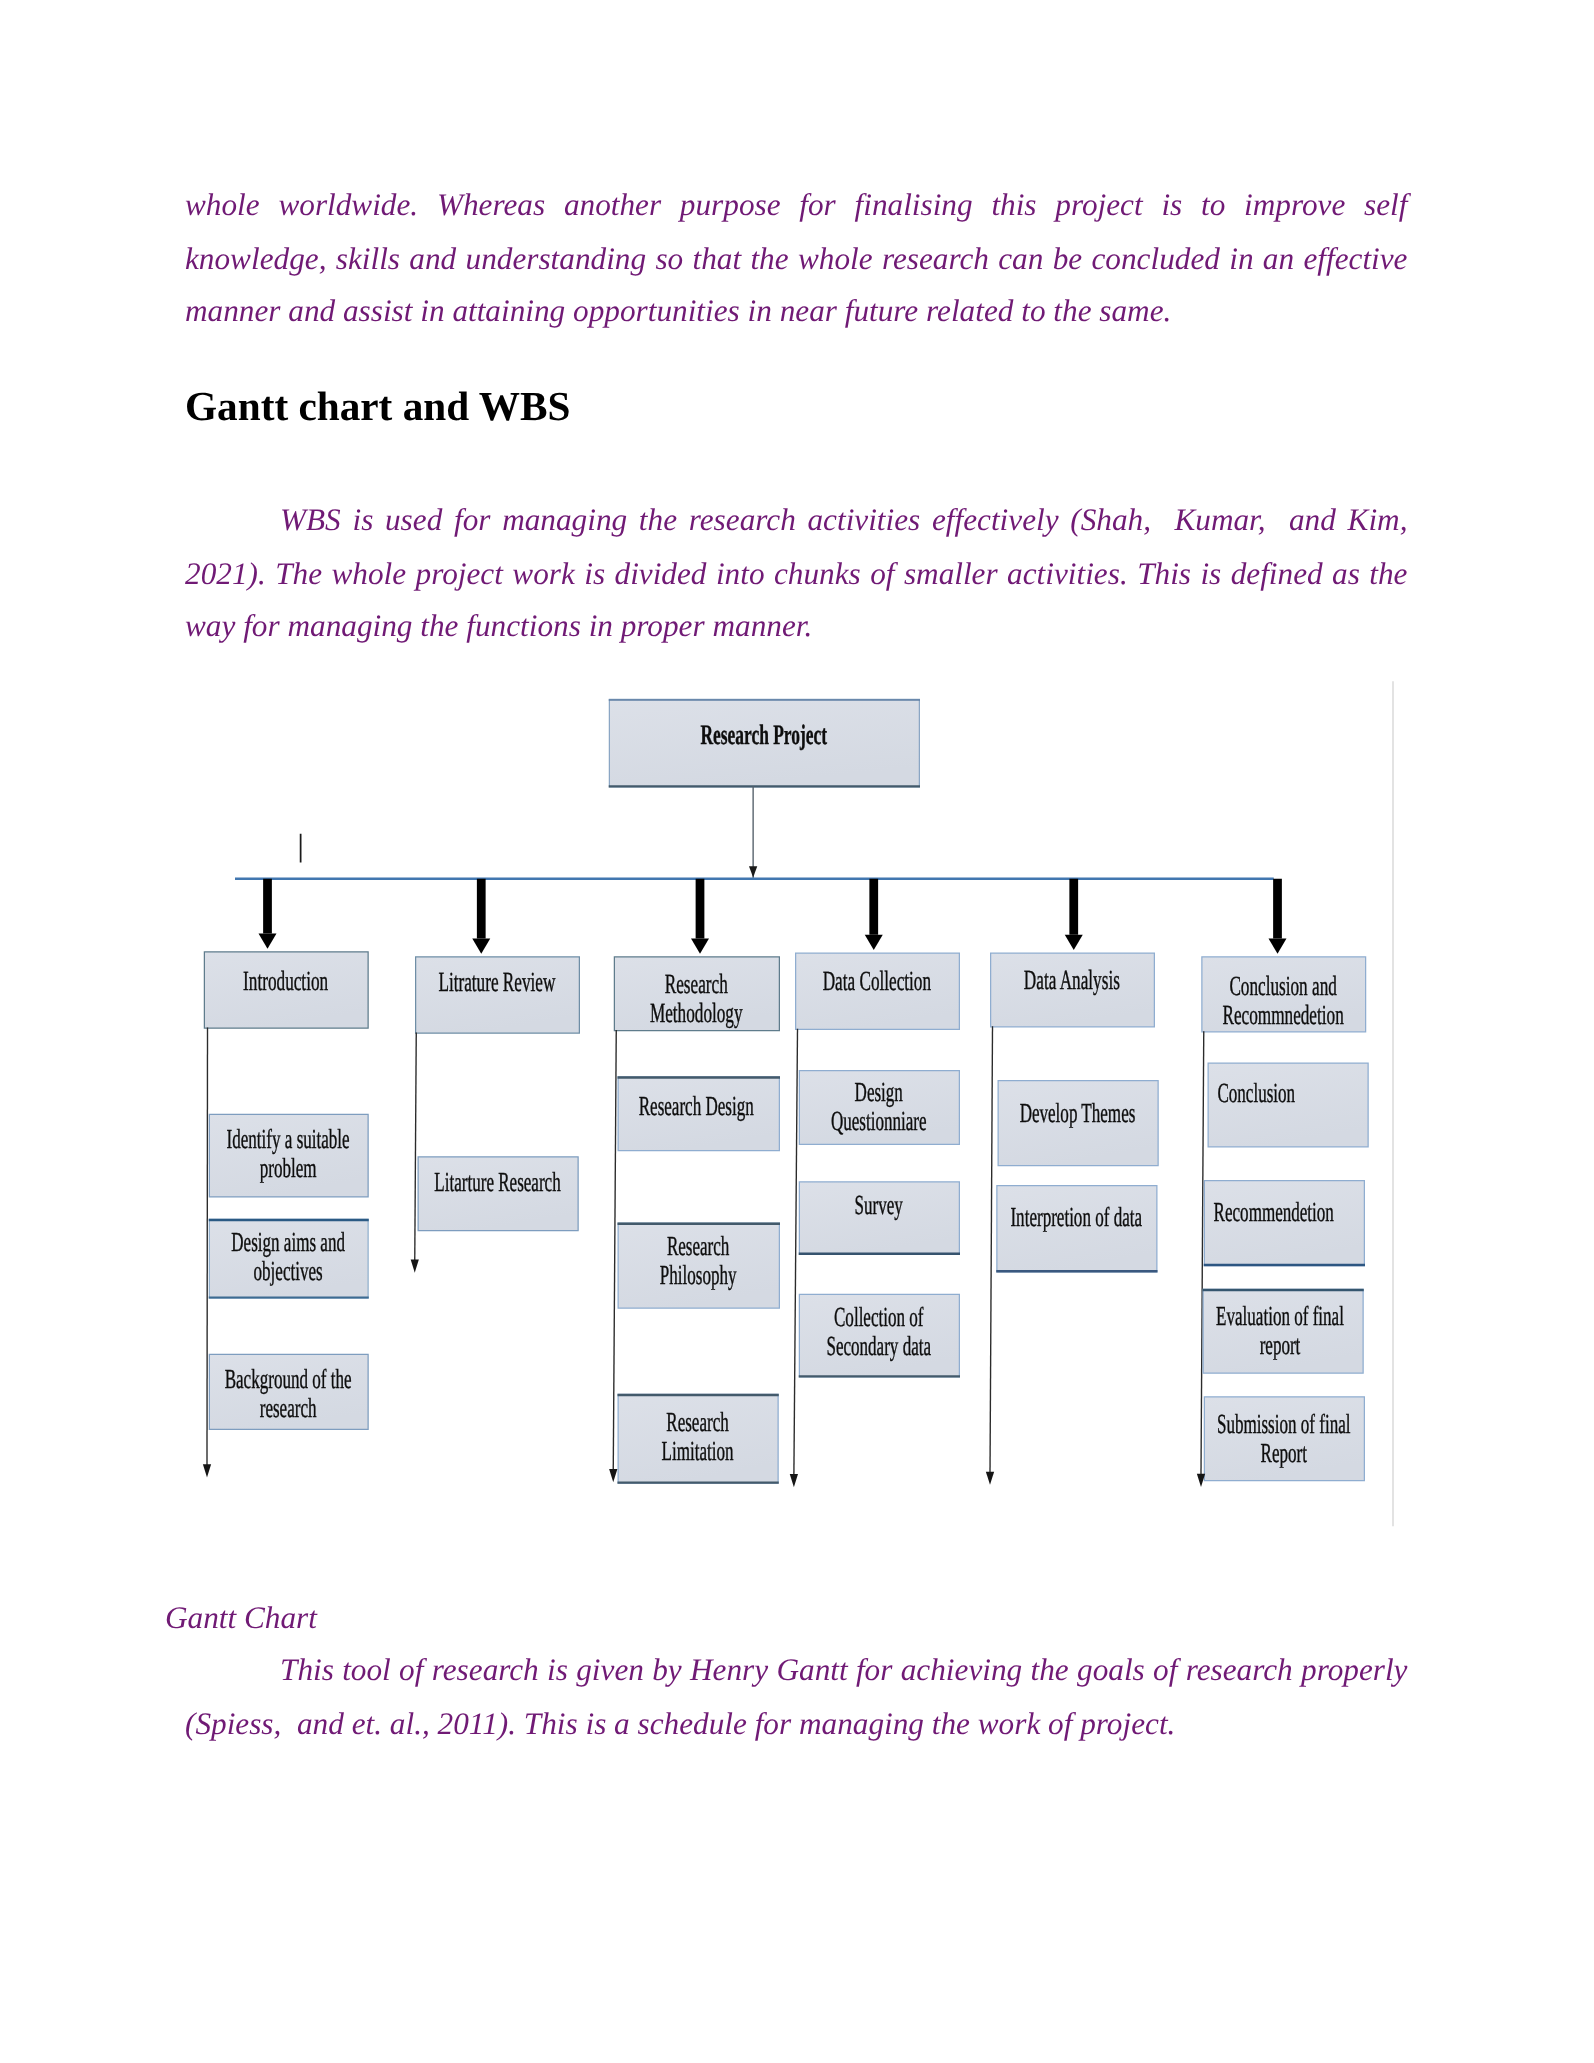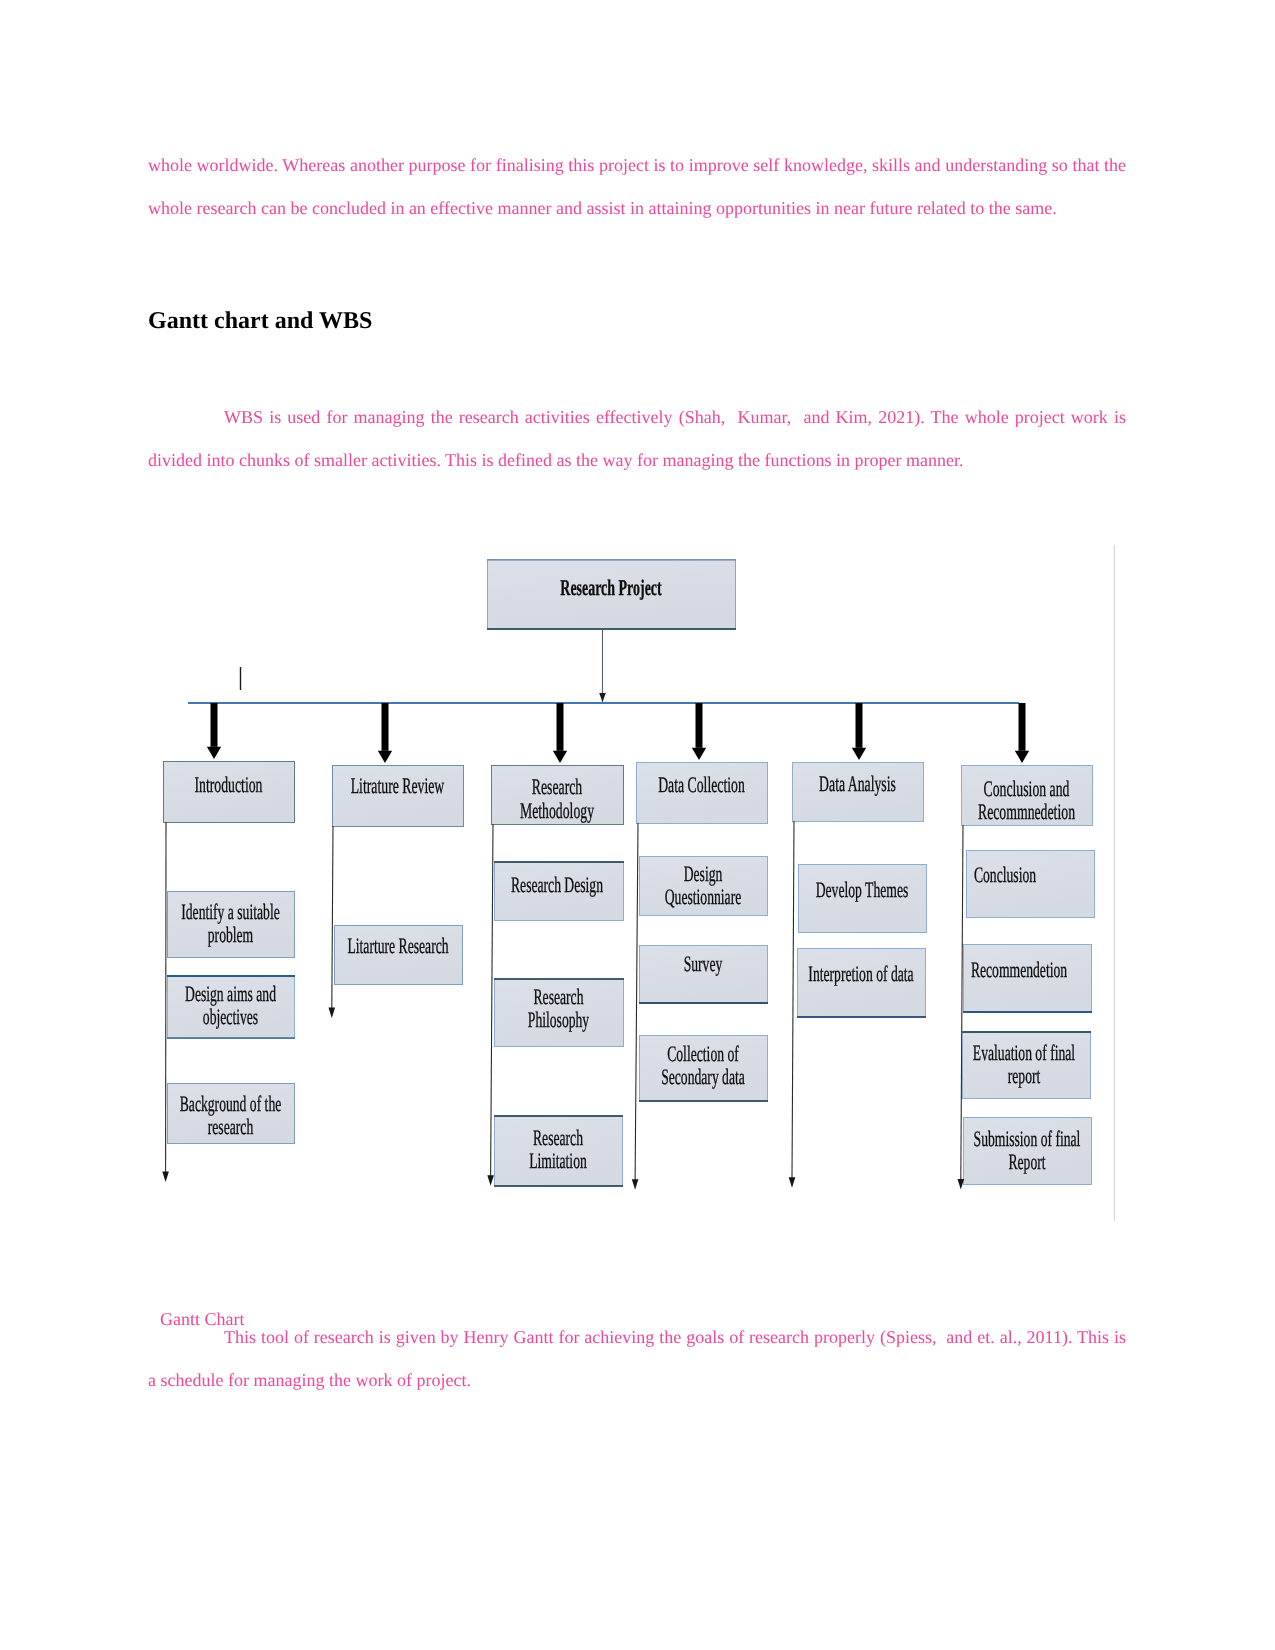--- a/index.html
+++ b/index.html
@@ -1,20 +1,20 @@
 <!DOCTYPE html>
 <html><head>
 <meta charset="utf-8">
 <style>
   html,body{margin:0;padding:0;}
   body{width:1275px;height:1650px;background:#ffffff;font-family:"Liberation Serif",serif;overflow:hidden;-webkit-font-smoothing:antialiased;text-rendering:geometricPrecision;}
   svg text{-webkit-font-smoothing:antialiased;}
   .page{position:relative;width:1275px;height:1650px;}
-  .para{position:absolute;font-size:18px;line-height:42.5px;color:#ec4899;text-align:justify;white-space:pre-wrap;}
-  .h2{position:absolute;font-size:24px;font-weight:bold;color:#000;}
+  .para{position:absolute;font-size:25px;line-height:42.5px;color:#701a75;text-align:justify;white-space:pre-wrap;font-style:italic;}
+  .h2{position:absolute;font-size:33px;font-weight:bold;color:#000;}
   #wbs{position:absolute;left:0;top:0;}
 </style>
 </head>
 <body>
 
 <div class="page">
   <div class="para" style="left:148px;top:144px;width:978px;">whole worldwide. Whereas another purpose for finalising this project is to improve self knowledge, skills and understanding so that the whole research can be concluded in an effective manner and assist in attaining opportunities in near future related to the same.</div>
   <div class="h2" style="left:148px;top:308px;">Gantt chart and WBS</div>
   <div class="para" style="left:148px;top:396px;width:978px;text-indent:76px;">WBS is used for managing the research activities effectively (Shah,  Kumar,  and Kim, 2021). The whole project work is divided into chunks of smaller activities. This is defined as the way for managing the functions in proper manner.</div>
   <svg id="wbs" width="1275" height="1650" viewBox="0 0 1275 1650">
@@ -163,15 +163,15 @@
         <text x="1651.6129032258066" y="1060.155" text-anchor="middle" transform="scale(0.62,1)" font-family="&quot;Liberation Serif&quot;,serif" font-size="22" fill="#0d0d0d" stroke="#0d0d0d" stroke-width="0.32" paint-order="stroke">Evaluation of final</text>
         <text x="1651.6129032258066" y="1083.365" text-anchor="middle" transform="scale(0.62,1)" font-family="&quot;Liberation Serif&quot;,serif" font-size="22" fill="#0d0d0d" stroke="#0d0d0d" stroke-width="0.32" paint-order="stroke">report</text>
       </g>
       <g>
         <rect x="963.5" y="1117.5" width="128" height="67" fill="url(#boxgrad)" stroke="#8fadd0" stroke-width="1"></rect>
         <text x="1656.4516129032259" y="1146.155" text-anchor="middle" transform="scale(0.62,1)" font-family="&quot;Liberation Serif&quot;,serif" font-size="22" fill="#0d0d0d" stroke="#0d0d0d" stroke-width="0.32" paint-order="stroke">Submission of final</text>
         <text x="1656.4516129032259" y="1169.365" text-anchor="middle" transform="scale(0.62,1)" font-family="&quot;Liberation Serif&quot;,serif" font-size="22" fill="#0d0d0d" stroke="#0d0d0d" stroke-width="0.32" paint-order="stroke">Report</text>
       </g>
       <path d="M 957.5 1179 L 964.0999999999999 1179 L 960.8 1189.5 Z" fill="#151515"></path>
     </svg>
-  <div class="para" style="left:160px;top:1274px;width:978px;margin-top:24px;">Gantt Chart</div>
+  <div class="para" style="left:132px;top:1274px;width:978px;">Gantt Chart</div>
   <div class="para" style="left:148px;top:1316px;width:978px;text-indent:76px;">This tool of research is given by Henry Gantt for achieving the goals of research properly (Spiess,  and et. al., 2011). This is a schedule for managing the work of project.</div>
 </div>
 
 </body></html>

